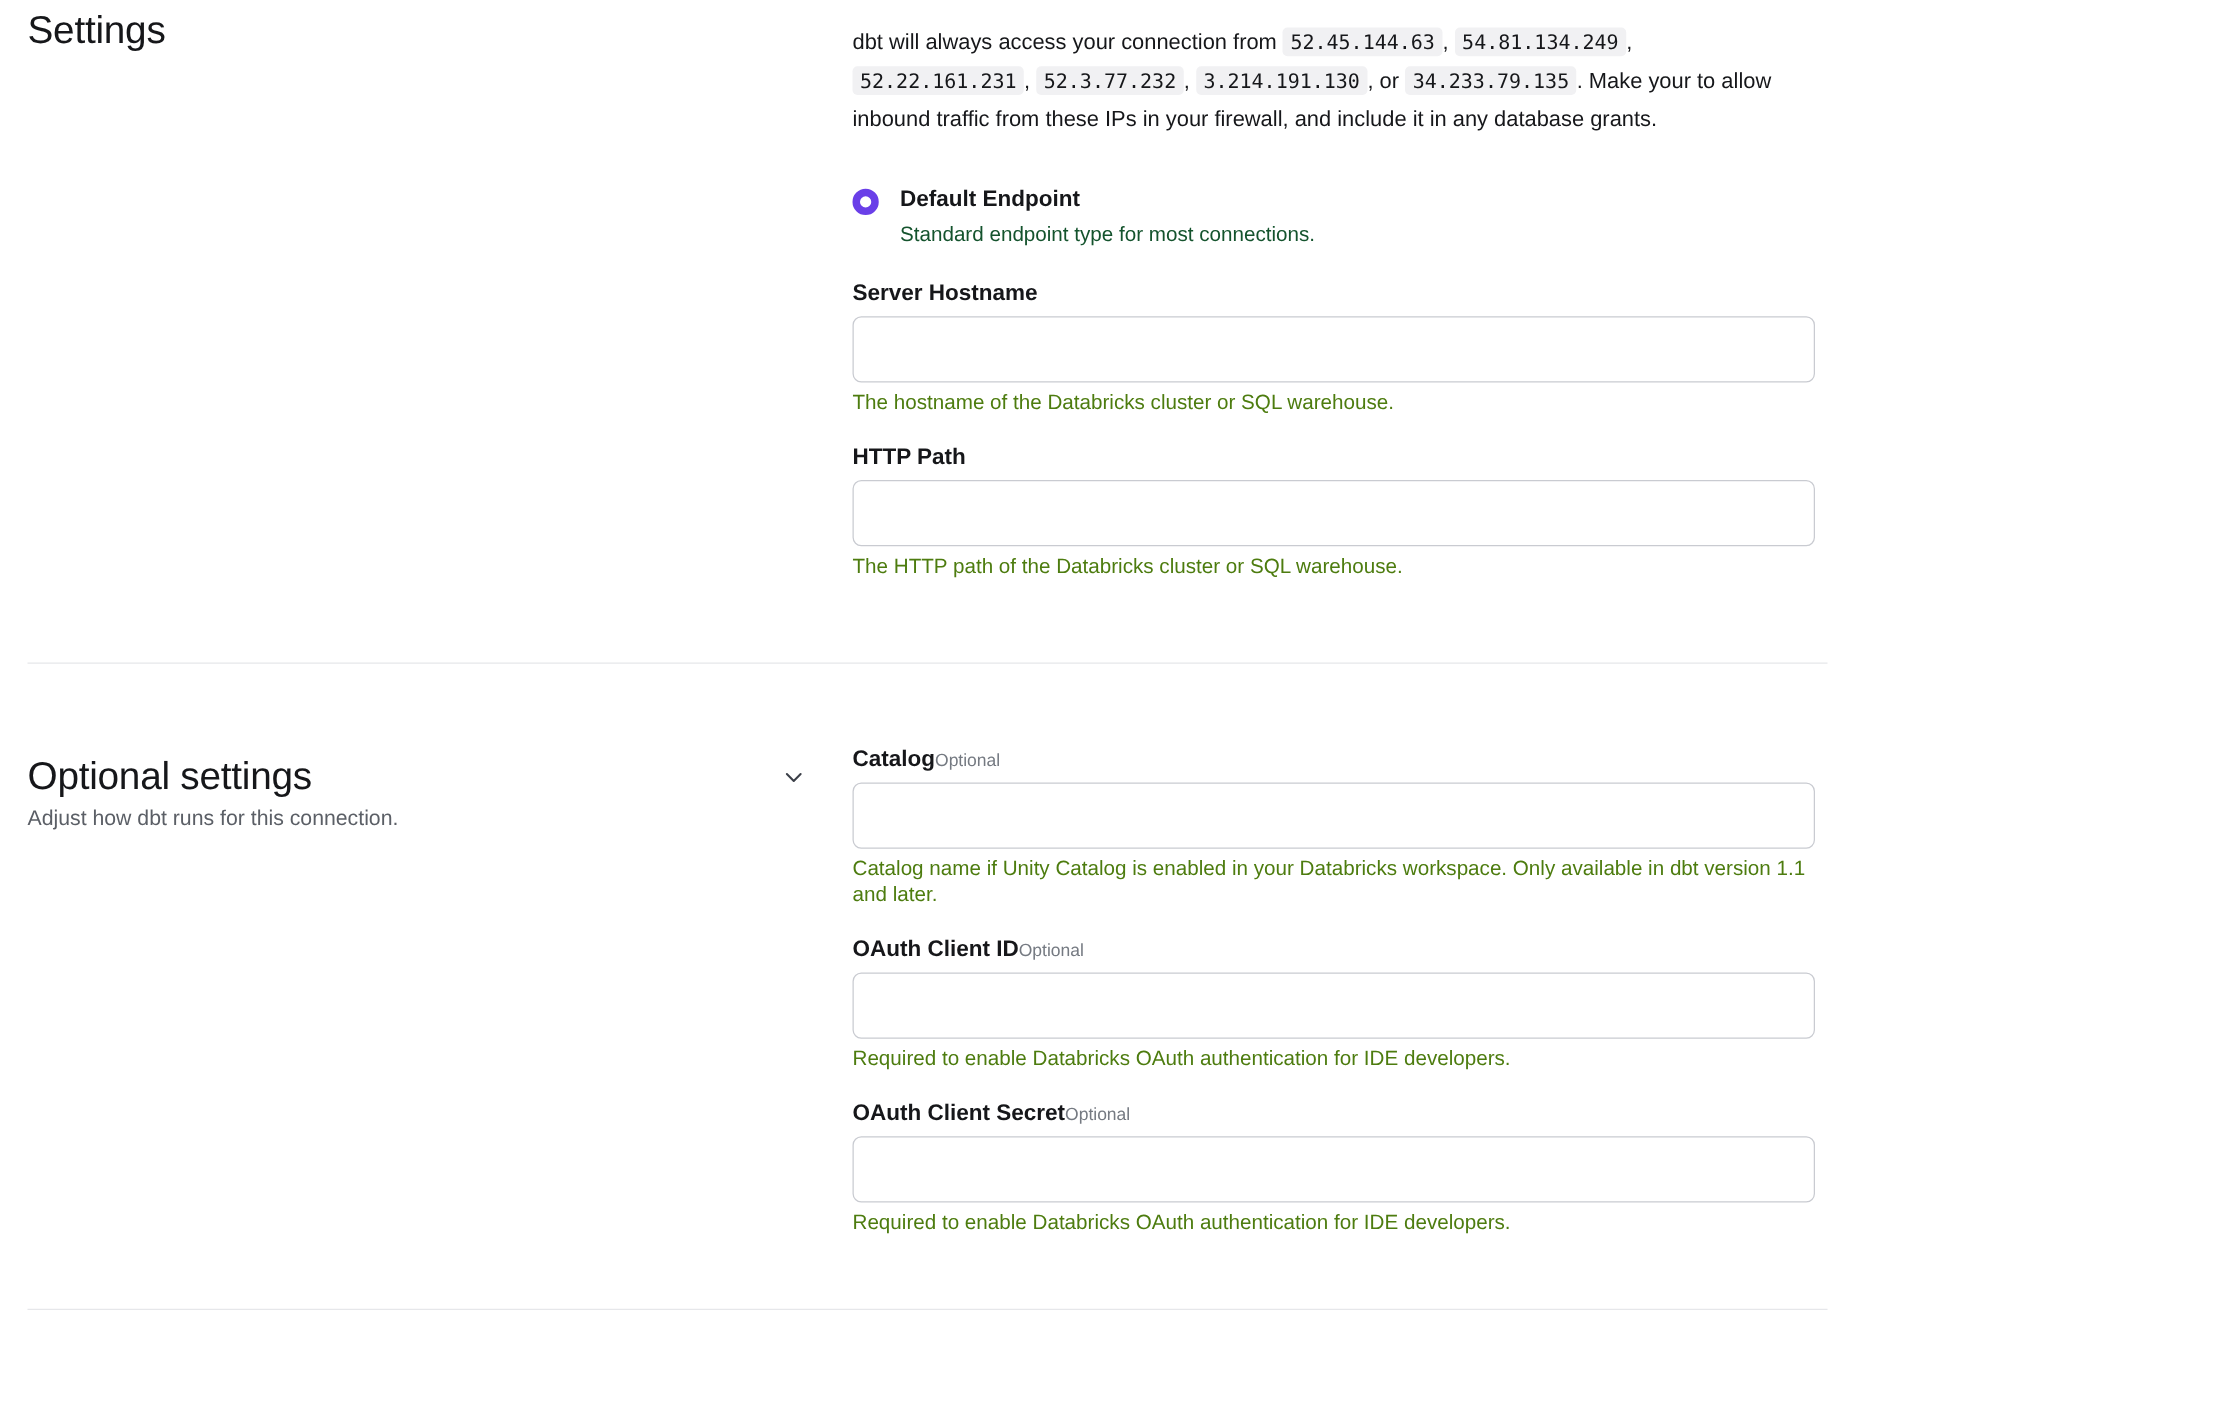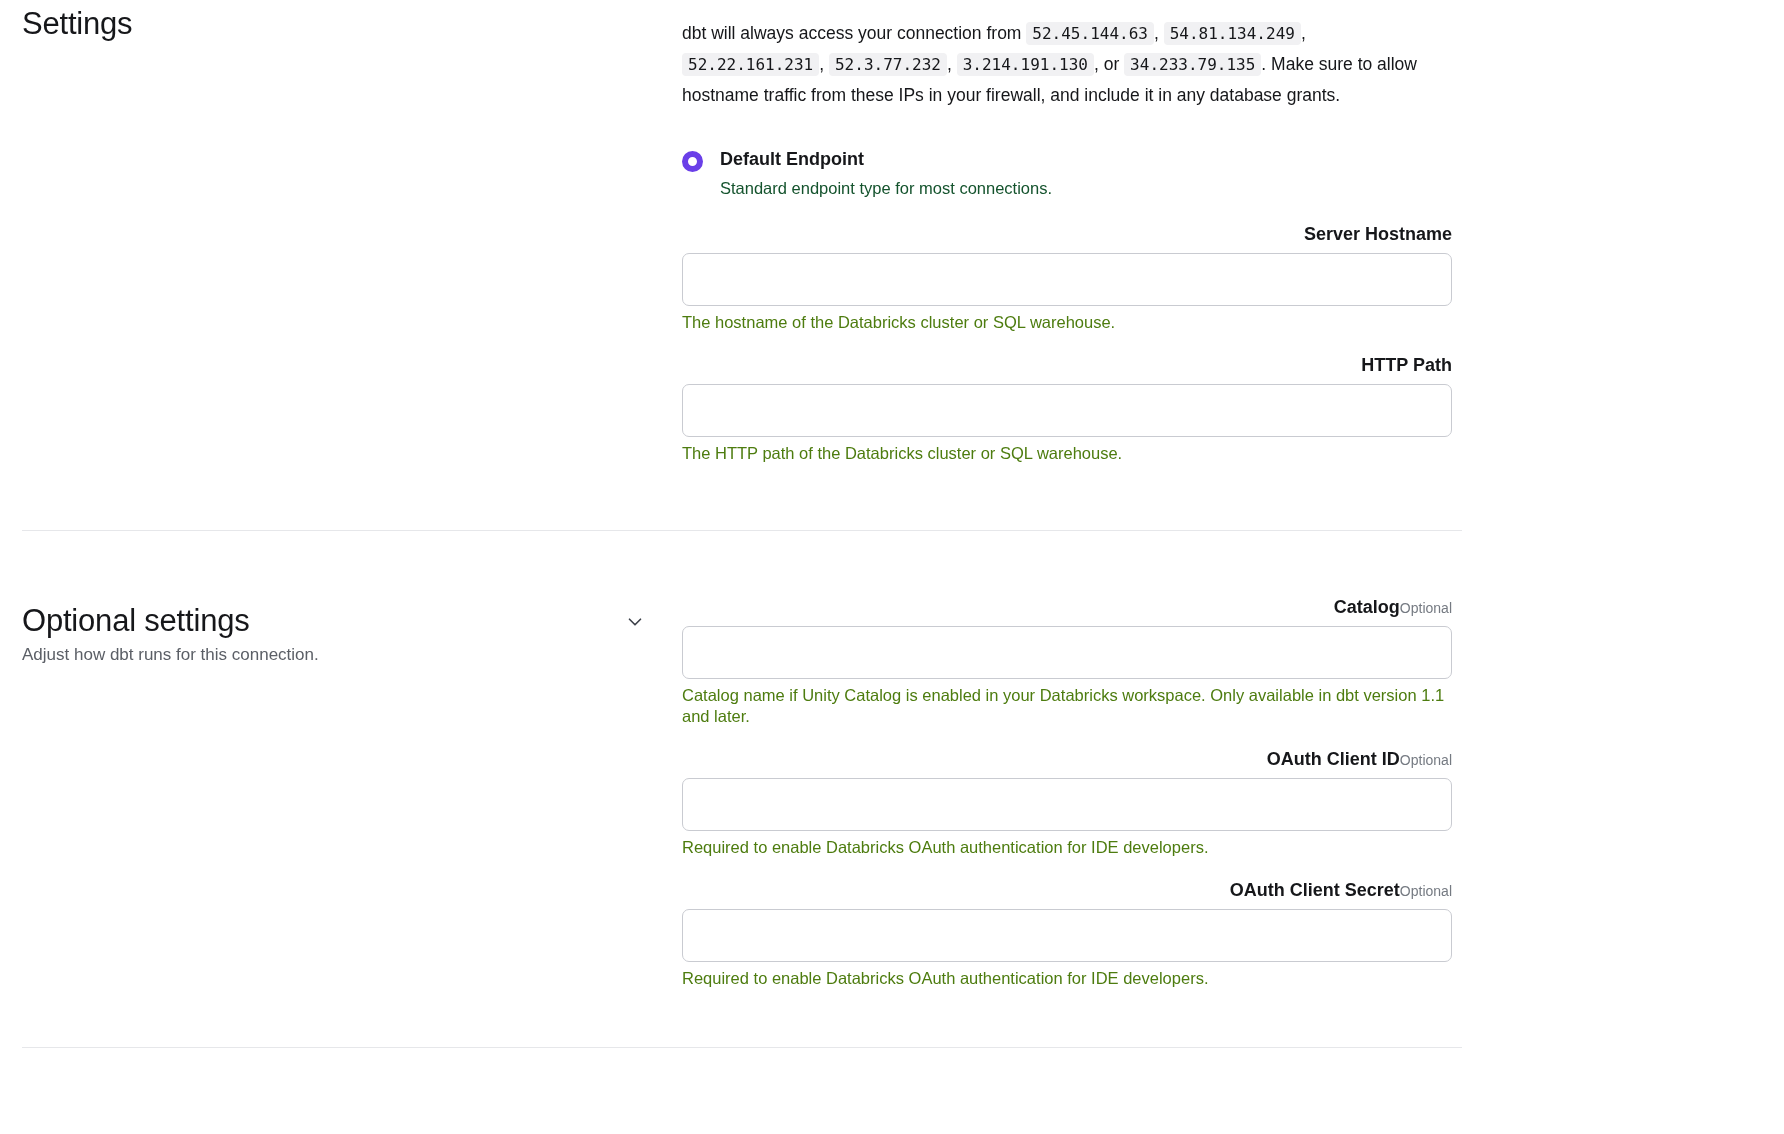--- a/index.html
+++ b/index.html
@@ -137,21 +137,21 @@
     line-height: 1;
     cursor: pointer;
   }
 
   
   .field {
     margin-bottom: 22px;
   }
   .field-head {
     display: flex;
-    justify-content: flex-end;
+    justify-content: flex-start;
     align-items: baseline;
   }
   .field-label {
     font-size: 18px;
     font-weight: 700;
     color: #16171a;
     margin-bottom: 8px;
   }
   .field-optional {
     font-size: 14px;
@@ -201,21 +201,21 @@
     </div>
 
     <div class="section-right">
 
       <p class="ip-note"><span>dbt will always access your connection from</span>
         <span class="ip">52.45.144.63</span><span>,</span>
         <span class="ip">54.81.134.249</span><span>,</span>
         <span class="ip">52.22.161.231</span><span>,</span>
         <span class="ip">52.3.77.232</span><span>,</span>
         <span class="ip">3.214.191.130</span><span>, or</span>
-        <span class="ip">34.233.79.135</span><span>. Make sure to allow hostname traffic from these IPs in your firewall, and include it in any database grants.</span>
+        <span class="ip">34.233.79.135</span><span>. Make your to allow inbound traffic from these IPs in your firewall, and include it in any database grants.</span>
       </p>
 
       <div class="radio-row">
 
         <label class="radio-option selected">
           <span class="radio-mark"></span>
           <span>
             <span class="radio-label">
               <span>Default Endpoint</span>
             </span>

